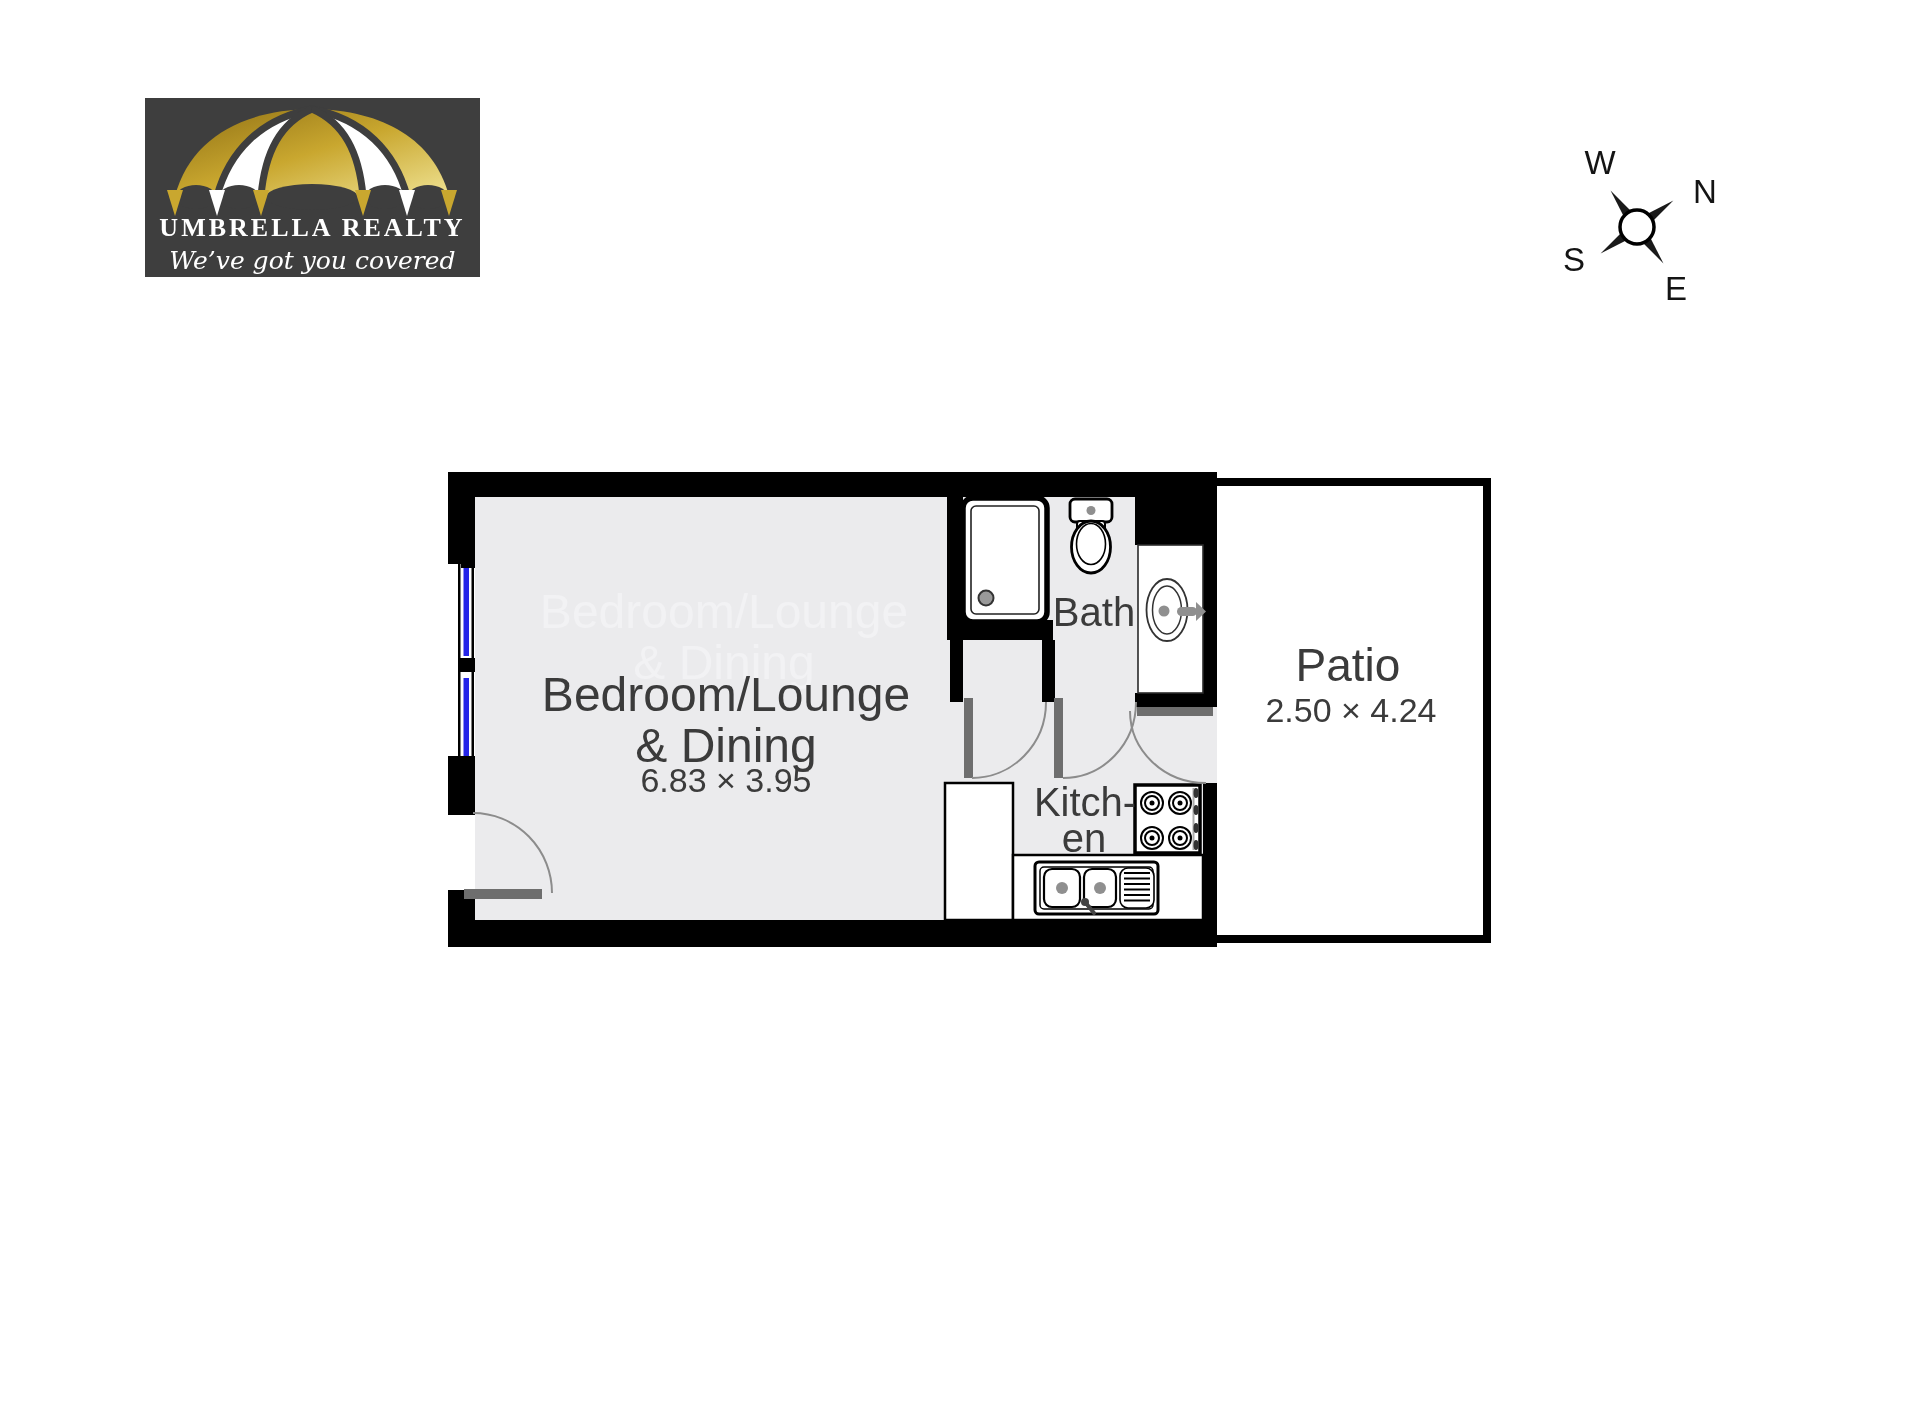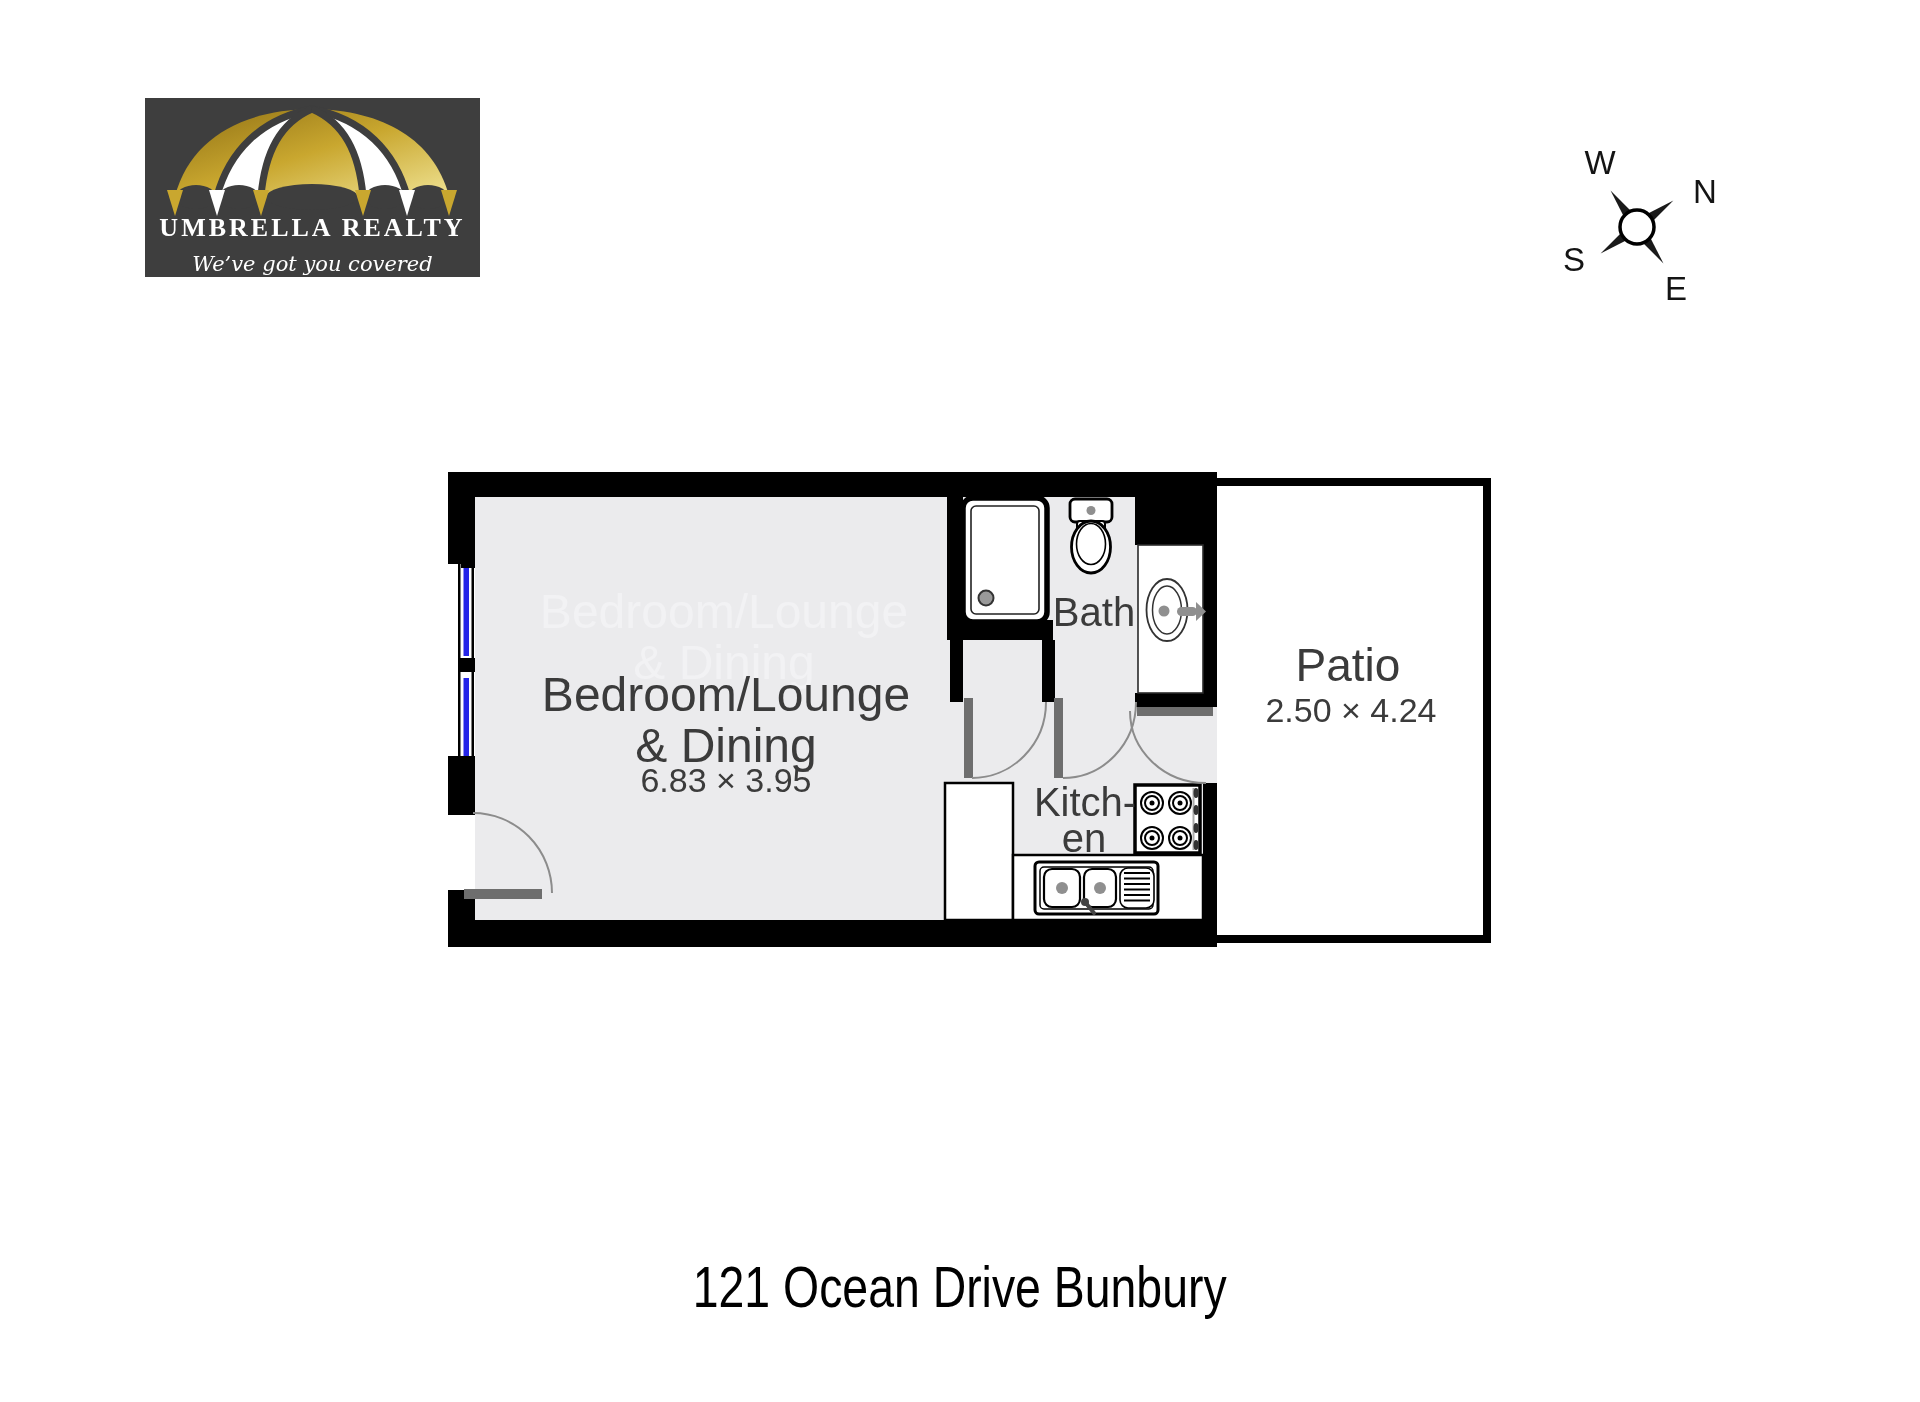--- a/index.html
+++ b/index.html
@@ -4,22 +4,22 @@
 <style>
   html,body{margin:0;padding:0;background:#fff;}
   .canvas{position:relative;width:1920px;height:1402px;background:#ffffff;overflow:hidden;
           font-family:"Liberation Sans",sans-serif;}
 
   
   .logo{position:absolute;left:145px;top:98px;width:335px;height:179px;background:#3E3E3E;}
   .logo svg{position:absolute;left:0;top:2px;}
   .logo-name{position:absolute;left:0;right:0;top:115px;text-align:center;color:#fff;
              font-family:"Liberation Serif",serif;font-weight:bold;font-size:26px;letter-spacing:3px;}
-  .logo-tagline{position:absolute;left:0;right:0;top:154px;text-align:center;color:#fff;
-                font-family:"DejaVu Serif",serif;font-style:italic;font-size:21px;}
+  .logo-tagline{position:absolute;left:0;right:0;top:148px;text-align:center;color:#fff;
+                font-family:"DejaVu Serif",serif;font-style:italic;font-size:25px;}
 
   
   .plan{position:absolute;left:0;top:0;}
   .plan text{font-family:"Liberation Sans",sans-serif;fill:#3B3B3B;}
   .plan text.ghost{fill:#F2F2F4;}
   .plan text.compass-label{fill:#141414;}
 
   
   .disclaimer{position:absolute;left:0;right:0;top:1172px;text-align:center;color:#050505;}
   .disclaimer .condense{display:inline-block;transform:scaleX(0.82);}
@@ -224,17 +224,14 @@
       </g>
       <circle cx="1637" cy="227" r="17" fill="#FFFFFF" stroke="#000" stroke-width="3.5"></circle>
     </g>
     <text class="compass-label" x="1600" y="174" font-size="33" text-anchor="middle">W</text>
     <text class="compass-label" x="1705" y="203" font-size="33" text-anchor="middle">N</text>
     <text class="compass-label" x="1574" y="271" font-size="33" text-anchor="middle">S</text>
     <text class="compass-label" x="1676" y="300" font-size="33" text-anchor="middle">E</text>
   </svg>
 
 
-  <div class="address">
-    <div class="condense">121 Ocean Drive Bunbury</div>
-  </div>
 
 </div>
 
 </body></html>

